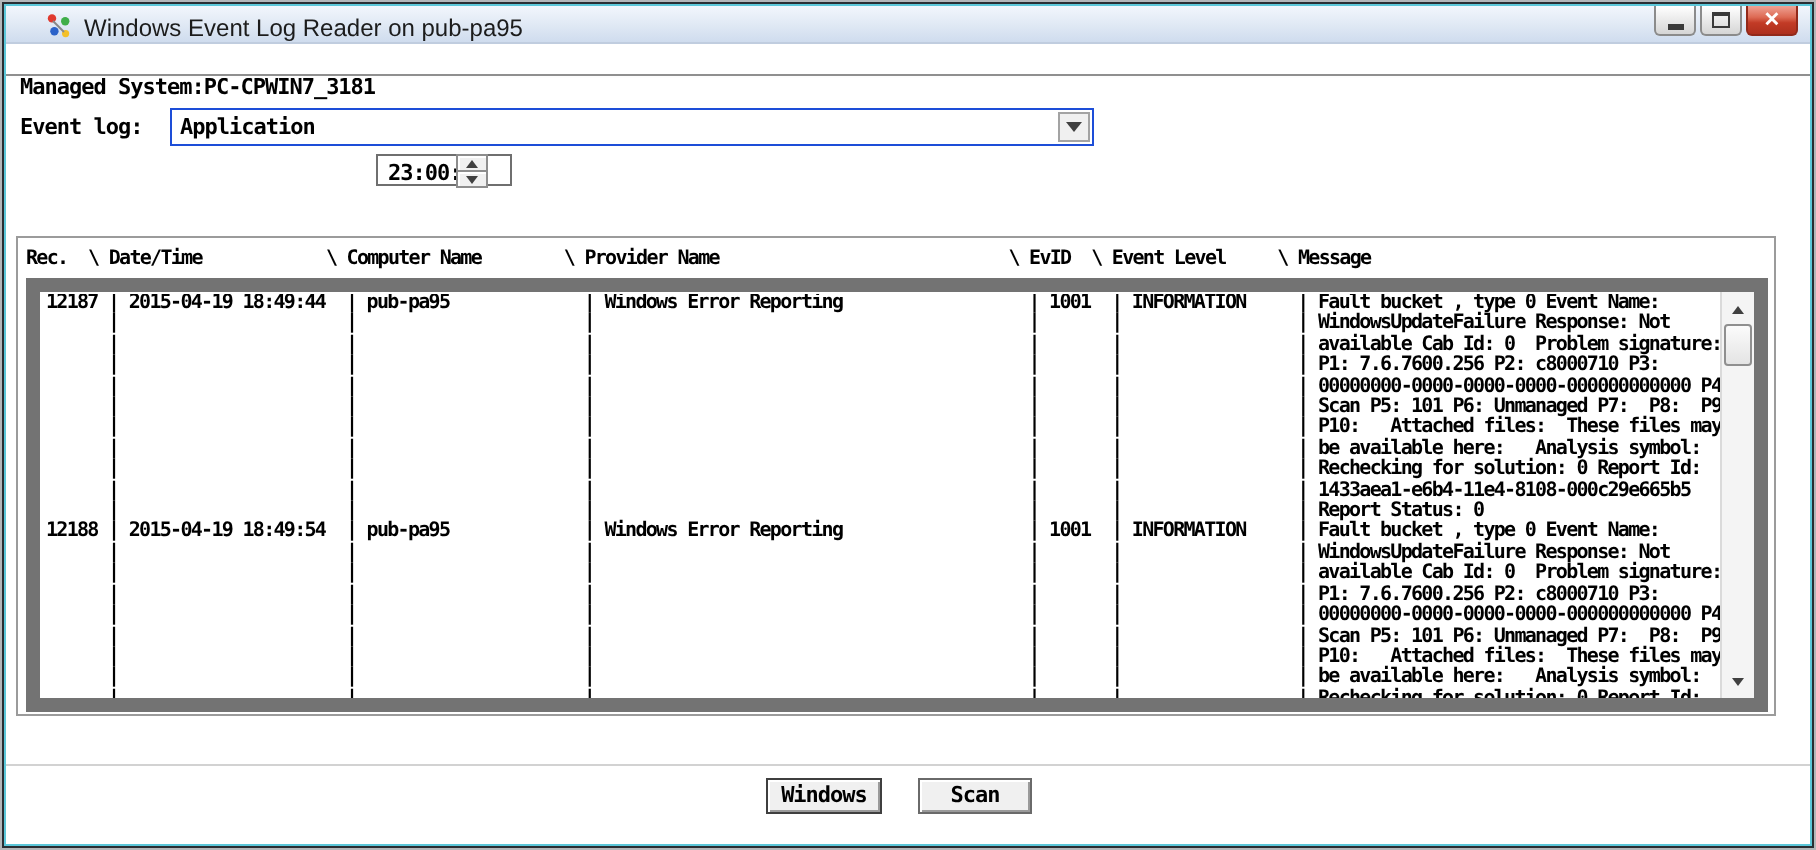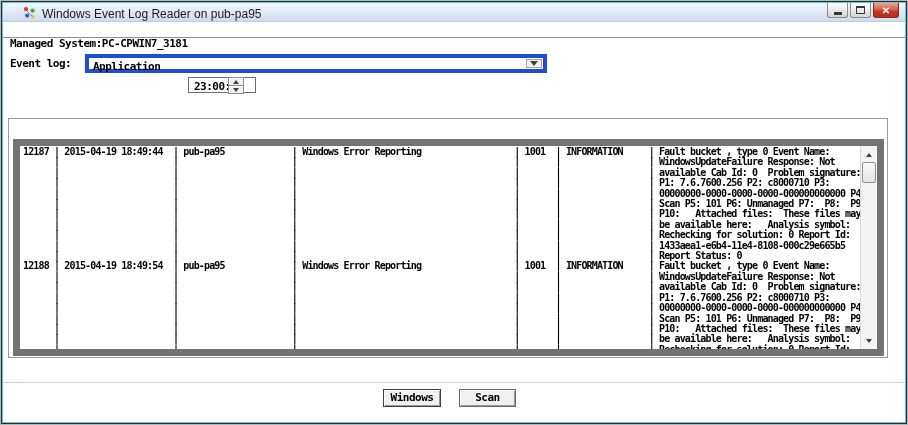--- a/index.html
+++ b/index.html
@@ -46,21 +46,21 @@
     color:#000;white-space:pre;
   }
   .managed{left:10px;top:37px;}
   .client-sep{position:absolute;left:3px;right:3px;top:37px;border-top:1px solid #8f8f8f;border-bottom:1px solid #fdfdfd;}
   .eventlog-lbl{left:10px;top:57px;}
   .duration-lbl{left:10px;top:80px;}
 
   
   .combobox{
     position:absolute;left:85px;top:54px;width:462px;height:19px;
-    background:#fff;border:4px solid #1d4ed8;cursor:default;
+    background:#fff;border:1px solid #1d4ed8;cursor:default;
   }
   .combobox .value{
     position:absolute;left:4px;top:2px;font-size:11px;font-weight:bold;letter-spacing:-0.5px;
   }
   .combo-btn{
     position:absolute;top:1px;right:1px;bottom:1px;width:16px;
     background:#f0f0f0;border:1px solid #a3a3a3;
     display:flex;align-items:center;justify-content:center;
   }
   .tri-down{width:0;height:0;border-left:4px solid transparent;border-right:4px solid transparent;border-top:5px solid #404040;}
@@ -174,20 +174,21 @@
   <div class="spinner">
     <div class="spin-btn">
       <span class="tri-up small"></span>
     </div>
     <div class="spin-btn">
       <span class="tri-down small"></span>
     </div>
   </div>
 
   <div class="groupbox">
+    <pre class="hdr-line" id="hdr-line">Rec.  \ Date/Time            \ Computer Name        \ Provider Name                            \ EvID  \ Event Level     \ Message</pre>
     <div class="listbox">
       <div class="rows-wrap" id="rows-wrap">
           <pre class="row-pre">12187 | 2015-04-19 18:49:44  | pub-pa95             | Windows Error Reporting                  | 1001  | INFORMATION     | Fault bucket , type 0 Event Name:
       |                      |                      |                                          |       |                 | WindowsUpdateFailure Response: Not
       |                      |                      |                                          |       |                 | available Cab Id: 0  Problem signature:
       |                      |                      |                                          |       |                 | P1: 7.6.7600.256 P2: c8000710 P3:
       |                      |                      |                                          |       |                 | 00000000-0000-0000-0000-000000000000 P4:
       |                      |                      |                                          |       |                 | Scan P5: 101 P6: Unmanaged P7:  P8:  P9:
       |                      |                      |                                          |       |                 | P10:   Attached files:  These files may
       |                      |                      |                                          |       |                 | be available here:   Analysis symbol:

